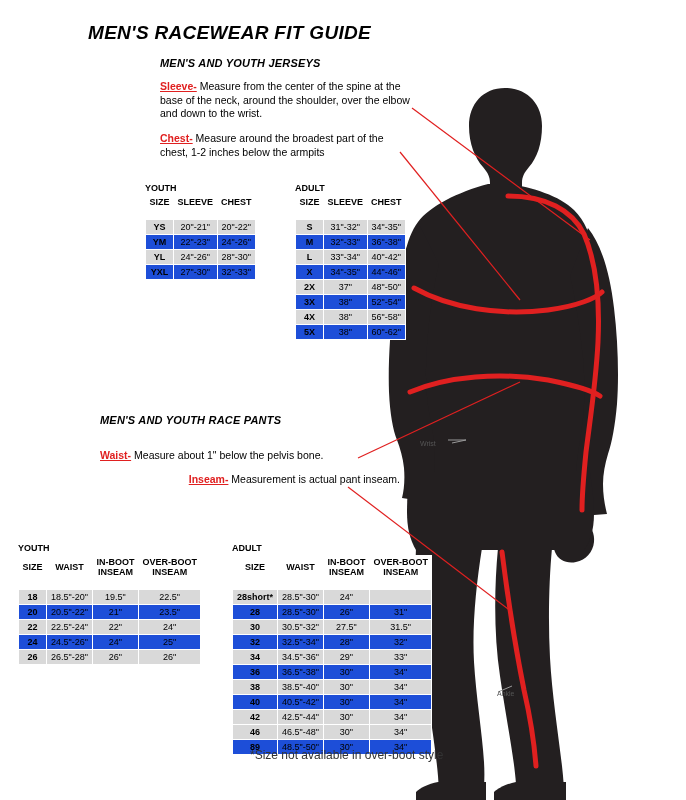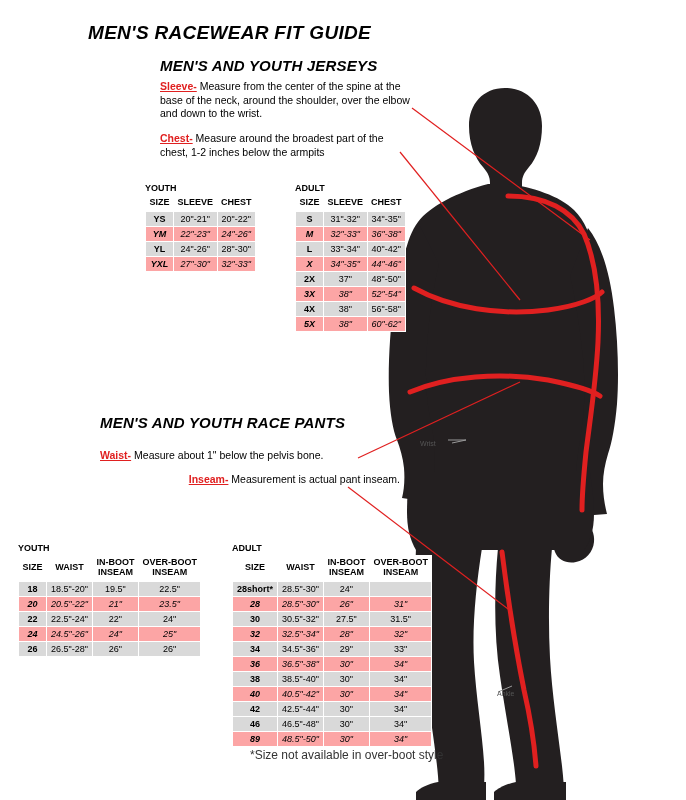--- a/index.html
+++ b/index.html
@@ -14,21 +14,21 @@
   }
   .page { position: relative; width:686px; height:696px; }
 
   .title {
     position:absolute; left:88px; top:22px;
     font-size: 19px; font-weight: bold; font-style: italic;
     letter-spacing: 0.3px;
   }
   .section-title {
     position:absolute;
-    font-size: 15px; font-weight: bold; font-style: italic;
+    font-size: 11px; font-weight: bold; font-style: italic;
     letter-spacing: 0.2px;
   }
   #jersey-title { left:160px; top:57px; }
   #pants-title { left:100px; top:414px; }
 
   .note {
     position:absolute;
     font-size: 10.5px; line-height: 13.5px;
     color:#000;
   }
@@ -45,27 +45,27 @@
     font-size: 9px;
   }
   table.sz th, table.sz td {
     border: 1px solid #ffffff;
     padding: 2px 4px;
     text-align: center;
     white-space: nowrap;
   }
   table.sz td.lbl { font-weight: bold; }
   table.sz tr.alt td { background:#d9d9d9; }
-  table.sz tr.plain td { background:#fca5a5;font-style:italic; }
+  table.sz tr.plain td { background:#1d4ed8; }
   table.sz thead th {
     background:#ffffff;
     font-weight:bold;
     font-size: 9px;
     border:none;
-    padding-bottom:4px;
+    padding-bottom:12px;
   }
   .tbl-caption {
     position:absolute;
     font-size:9px; font-weight:bold;
   }
 
   
   #youth-jersey { left:145px; top:195px; }
   #adult-jersey { left:295px; top:195px; }
   #youth-jersey-cap { left:145px; top:183px; }

